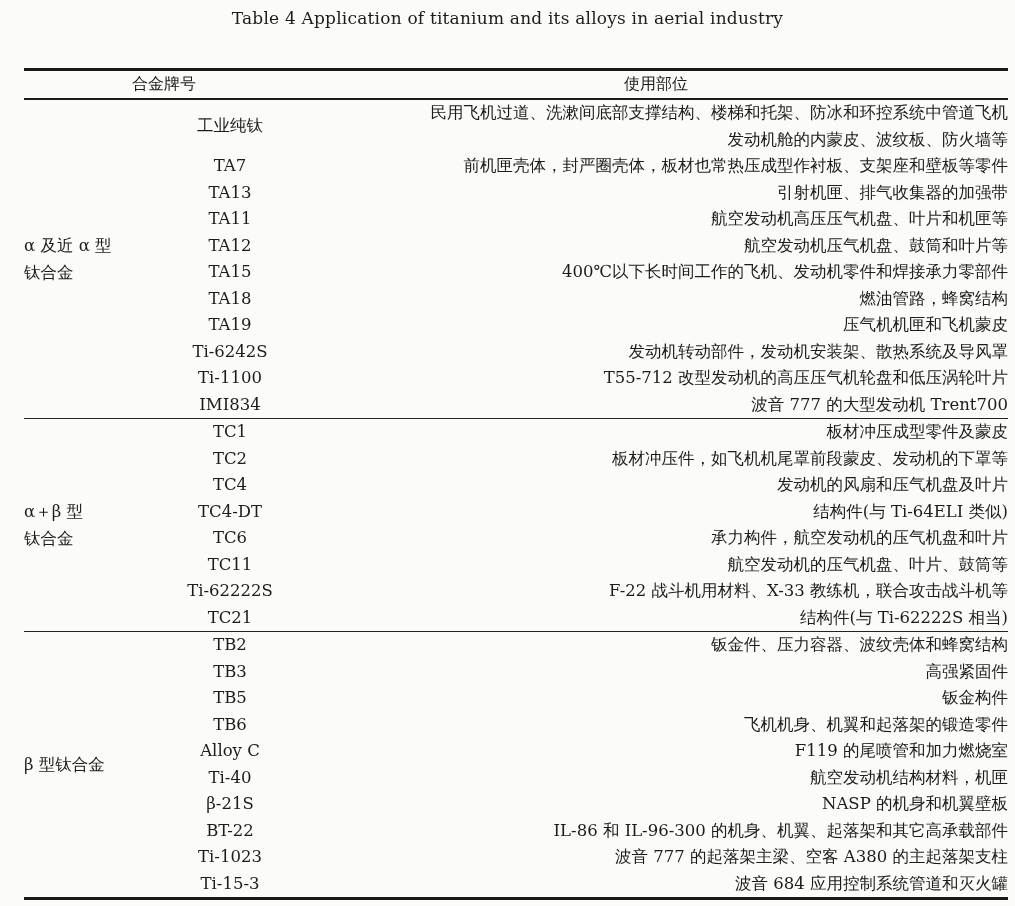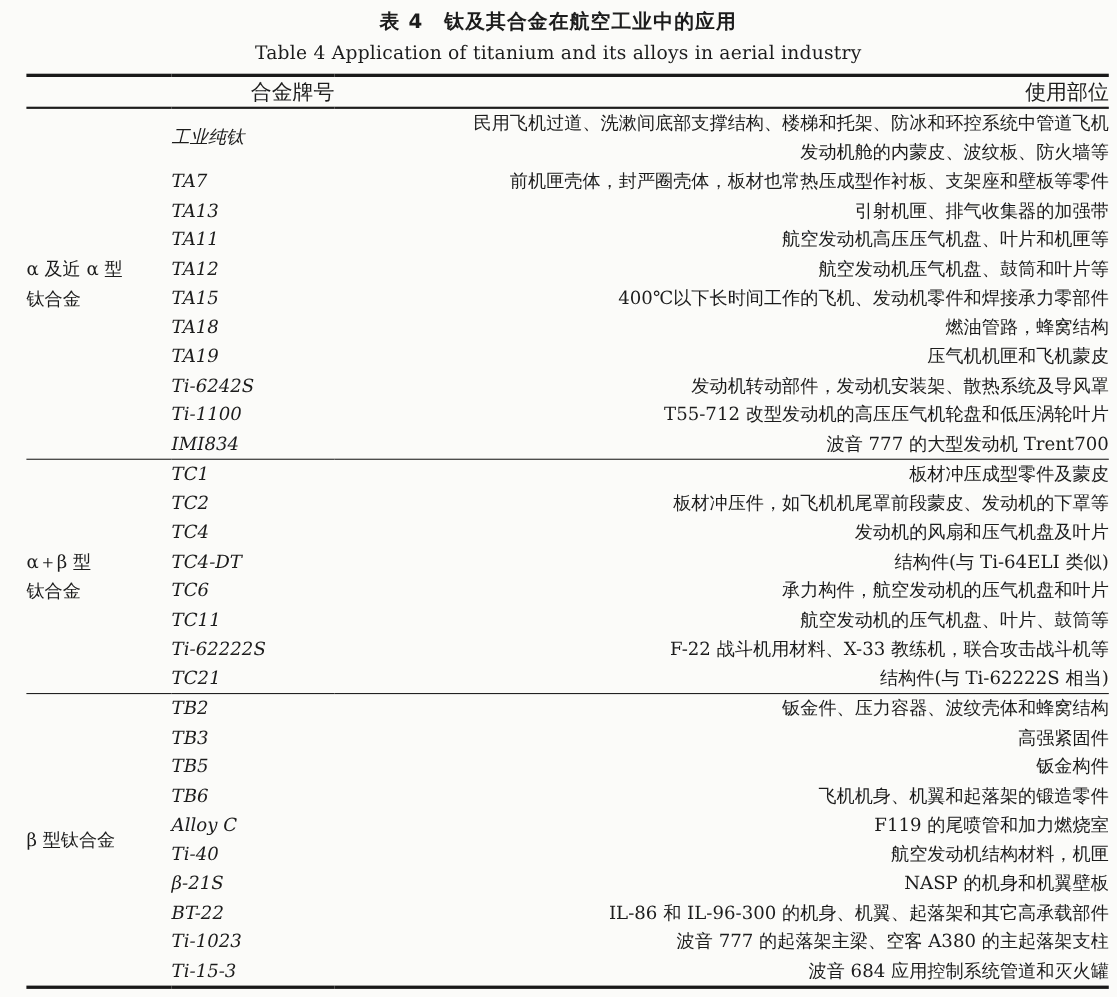--- a/index.html
+++ b/index.html
@@ -41,53 +41,52 @@
     font-size: 16.5px;
     color: #1c1c1c;
   }
   table.apptable col.c-group { width: 132px; }
   table.apptable col.c-alloy { width: 148px; }
   table.apptable col.c-usage { width: auto; }
   table.apptable { border-top: 3px solid #191919; border-bottom: 3px solid #191919; }
   thead tr { border-bottom: 2px solid #1d1d1d; }
   th {
     font-weight: normal;
-    font-size: 19px;
+    font-size: 16px;
     height: 27px;
-    text-align: right;
+    text-align: center;
     padding: 0;
     vertical-align: middle;
   }
   tbody.alloy-group { border-bottom: 1.6px solid #222; }
   tbody.alloy-group:last-child { border-bottom: none; }
   td { padding: 0; vertical-align: middle; }
   td.group-cell {
     line-height: 27px;
     font-size: 16.5px;
   }
   td.alloy-cell {
+    text-align: center;
     height: 26.5px;
     line-height: 26.5px;
     white-space: nowrap;
-    font-style: italic;
   }
   td.usage-cell { text-align: right; }
   td.usage-cell .uline {
     line-height: 26.5px;
     height: 26.5px;
     white-space: nowrap;
     overflow: hidden;
   }
 </style>
 </head>
 <body>
 
 <div class="page">
 
-  <div class="title-zh">表 4　钛及其合金在航空工业中的应用</div>
 
   <div class="title-en">Table 4  Application of titanium and its alloys in aerial industry</div>
 
   <table class="apptable">
     <colgroup>
       <col class="c-group">
       <col class="c-alloy">
       <col class="c-usage">
     </colgroup>
     <thead>

